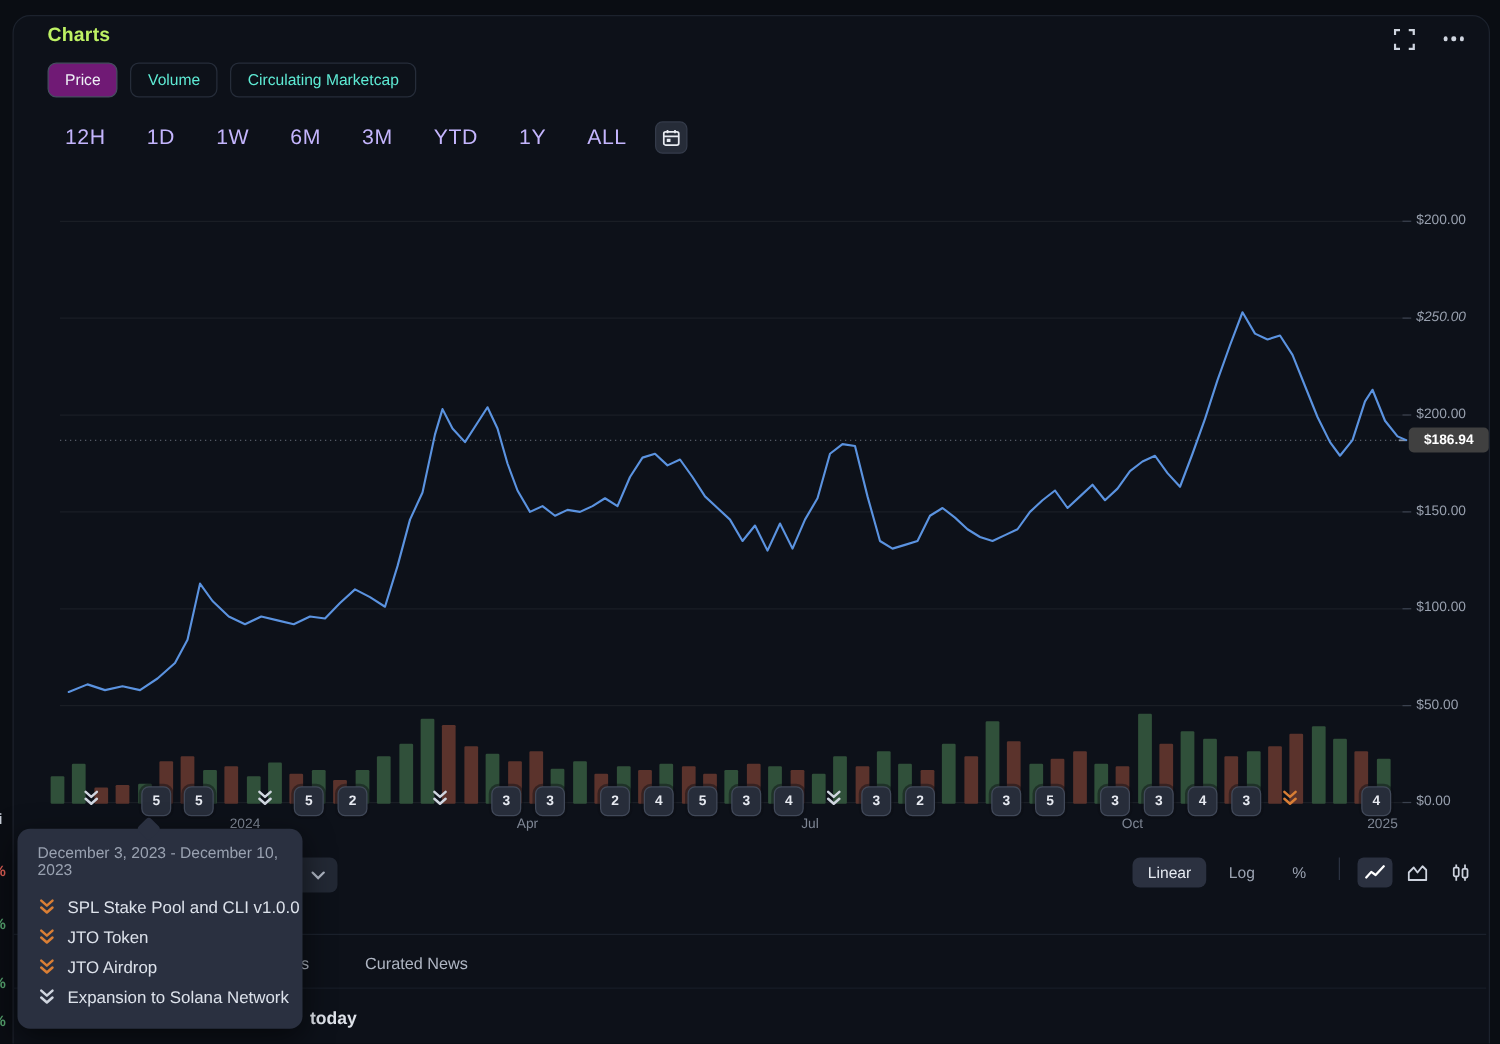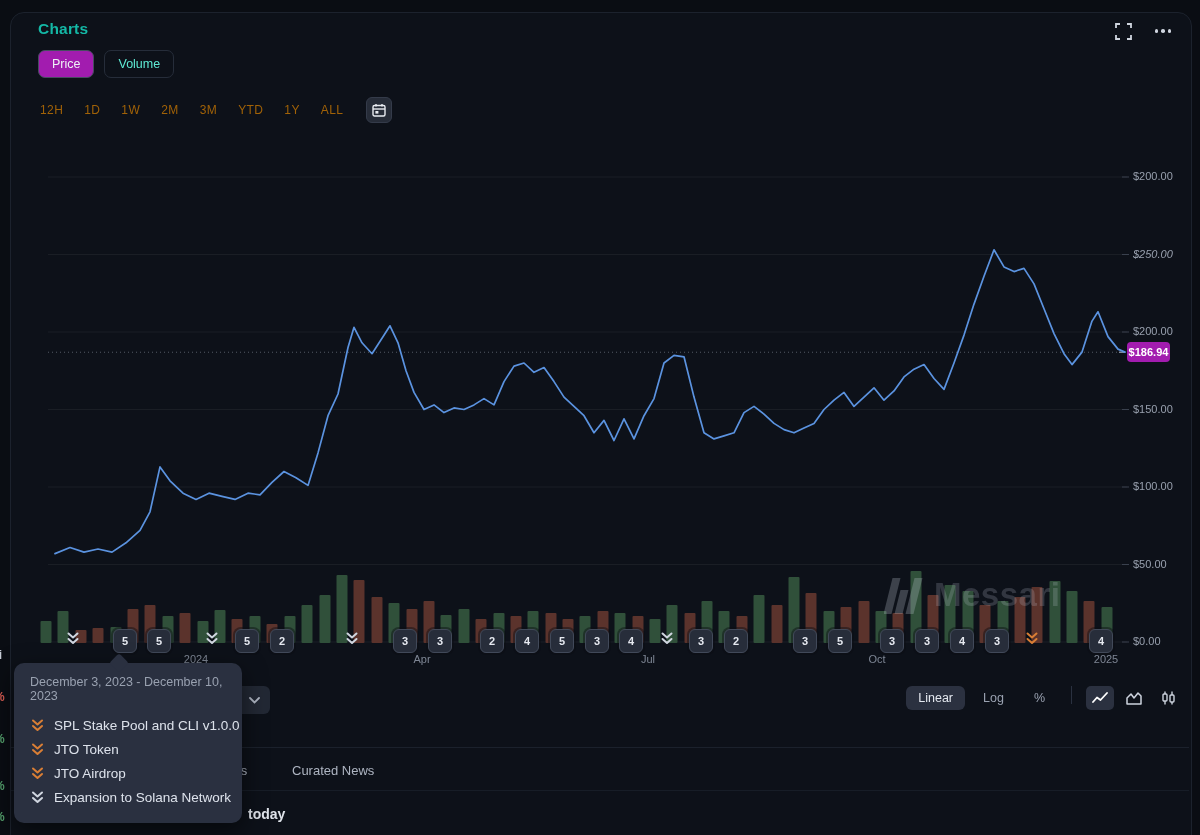--- a/index.html
+++ b/index.html
@@ -1,35 +1,35 @@
 <!DOCTYPE html>
 <html><head>
 <meta charset="utf-8">
 <style>
   html,body{margin:0;padding:0;background:#0a0d13;font-family:"Liberation Sans",sans-serif;}
   #stage{position:relative;width:1200px;height:835px;background:#0a0d13;overflow:hidden;
          -webkit-font-smoothing:antialiased;}
   .card{position:absolute;left:10px;top:12px;width:1180px;height:900px;background:#0d1119;
         border:1px solid #1c222d;border-radius:14px;}
   .abs{position:absolute;}
-  .hdr-title{left:38px;top:20px;font-size:15.5px;font-weight:bold;color:#14b8a6;letter-spacing:.2px;}
+  .hdr-title{left:38px;top:20px;font-size:15.5px;font-weight:bold;color:#bef264;letter-spacing:.2px;}
   .hdr-icons{right:26px;top:20px;display:flex;gap:18px;align-items:center;color:#cfd5df;}
   .iconbtn{width:22px;height:22px;display:flex;align-items:center;justify-content:center;cursor:pointer;}
   .tabrow{left:38px;top:50px;display:flex;gap:10px;}
   .tab{padding:6px 13px;border:1px solid #262d3a;border-radius:7px;font-size:12.5px;color:#5eead4;
        background:transparent;cursor:pointer;white-space:nowrap;}
-  .tab.sel{background:#a21caf;border-color:#454d5f;color:#eef1f6;}
+  .tab.sel{background:#701a75;border-color:#454d5f;color:#eef1f6;}
   .timerow{left:40px;top:97px;display:flex;gap:21px;align-items:center;}
-  .trange{font-size:12px;color:#a16207;letter-spacing:.4px;cursor:pointer;}
+  .trange{font-size:17px;color:#c4b5fd;letter-spacing:.4px;cursor:pointer;margin-left:12px;}
   .calbtn{width:24px;height:24px;background:#262c38;border:1px solid #343b4a;border-radius:6px;
           display:flex;align-items:center;justify-content:center;cursor:pointer;margin-left:2px;}
   svg.chart{position:absolute;left:0;top:0;pointer-events:none;}
   .ylab{position:absolute;font-size:11px;color:#98a0ae;}
   .xlab{position:absolute;font-size:11px;color:#7e8694;transform:translateX(-50%);top:653px;}
-  .badge{position:absolute;left:1127px;width:43px;height:20px;background:#a21caf;border-radius:4px;
+  .badge{position:absolute;left:1127px;width:64px;height:20px;background:#404040;border-radius:4px;
          color:#fff;font-size:11px;font-weight:bold;display:flex;align-items:center;justify-content:center;}
   .chip{position:absolute;top:629px;width:22px;height:22px;background:#272d3a;border:1px solid #414959;
         border-radius:6px;color:#e6e9f0;font-size:11px;font-weight:bold;display:flex;align-items:center;
         justify-content:center;transform:translateX(-50%);cursor:pointer;box-shadow:0 0 0 2px rgba(10,13,19,.45);}
   .chev{position:absolute;top:631px;transform:translateX(-50%);cursor:pointer;}
   .watermark{left:884px;top:576px;display:flex;align-items:center;gap:10px;}
   .wm-text{font-size:33px;font-weight:bold;color:rgba(200,207,219,.20);letter-spacing:.5px;}
   .ctrl-left{left:196px;top:686px;width:74px;height:28px;background:#222834;border-radius:6px;
              display:flex;align-items:center;justify-content:flex-end;gap:12px;padding-right:10px;
              box-sizing:border-box;color:#d6dbe4;font-size:13px;cursor:pointer;}
@@ -76,26 +76,27 @@
           <span class="dot"></span>
           <span class="dot"></span>
           <span class="dot"></span>
         </div>
     </div>
   </div>
 
   <div class="abs tabrow" id="chart-tabs">
       <div class="tab sel">Price</div>
       <div class="tab">Volume</div>
+      <div class="tab">Circulating Marketcap</div>
     </div>
   <div class="abs timerow" id="time-row">
       <div class="trange">12H</div>
       <div class="trange">1D</div>
       <div class="trange">1W</div>
-      <div class="trange">2M</div>
+      <div class="trange">6M</div>
       <div class="trange">3M</div>
       <div class="trange">YTD</div>
       <div class="trange">1Y</div>
       <div class="trange">ALL</div>
       <div class="calbtn">
         <svg width="14" height="14" viewBox="0 0 14 14" fill="none" stroke="#e8ebf1" stroke-width="1.4">
           <rect x="1" y="2.5" width="12" height="10.5" rx="1.5"></rect>
           <path d="M1 6 H13"></path>
           <path d="M4 1 V3.5 M10 1 V3.5"></path>
           <rect x="3.4" y="8" width="3" height="2.6" fill="#e8ebf1" stroke="none"></rect>
@@ -189,21 +190,21 @@
       <div class="ylab" style="left: 1133px; top: 247.5px; font-style: italic;">$250.00</div>
       <div class="ylab" style="left: 1133px; top: 325px;">$200.00</div>
       <div class="ylab" style="left: 1133px; top: 402.5px;">$150.00</div>
       <div class="ylab" style="left: 1133px; top: 480px;">$100.00</div>
       <div class="ylab" style="left: 1133px; top: 557.5px;">$50.00</div>
       <div class="ylab" style="left: 1133px; top: 635px;">$0.00</div>
       <div class="badge" style="top: 342.243px;">$186.94</div>
       <div class="xlab" style="left: 196px;">2024</div>
       <div class="xlab" style="left: 422px;">Apr</div>
       <div class="xlab" style="left: 648px;">Jul</div>
-      <div class="xlab" style="left: 877px; text-align: center;">Oct</div>
+      <div class="xlab" style="left: 906px; text-align: center;">Oct</div>
       <div class="xlab" style="left: 1106px;">2025</div>
       <div class="chev" style="left: 73px;"><svg width="15" height="15" viewBox="0 0 15 15" fill="none" stroke="#cfd5df" stroke-width="2" stroke-linecap="round" stroke-linejoin="round">
           <path d="M3 2.5 L7.5 6.5 L12 2.5"></path>
           <path d="M3 8 L7.5 12 L12 8"></path>
         </svg></div>
       <div class="chip" style="left: 125px;">5</div>
       <div class="chip" style="left: 159px;">5</div>
       <div class="chev" style="left: 212px;"><svg width="15" height="15" viewBox="0 0 15 15" fill="none" stroke="#cfd5df" stroke-width="2" stroke-linecap="round" stroke-linejoin="round">
           <path d="M3 2.5 L7.5 6.5 L12 2.5"></path>
           <path d="M3 8 L7.5 12 L12 8"></path>
@@ -233,30 +234,20 @@
       <div class="chip" style="left: 927px;">3</div>
       <div class="chip" style="left: 962px;">4</div>
       <div class="chip" style="left: 997px;">3</div>
       <div class="chev" style="left: 1032px;"><svg width="15" height="15" viewBox="0 0 15 15" fill="none" stroke="#d97e35" stroke-width="2" stroke-linecap="round" stroke-linejoin="round">
           <path d="M3 2.5 L7.5 6.5 L12 2.5"></path>
           <path d="M3 8 L7.5 12 L12 8"></path>
         </svg></div>
       <div class="chip" style="left: 1101px;">4</div>
     </div>
 
-  <div class="abs watermark">
-    <svg width="40" height="38" viewBox="0 0 40 38">
-      <g fill="rgba(200,207,219,0.26)" transform="skewX(-14) translate(9,0)">
-        <rect x="0" y="2" width="8" height="36"></rect>
-        <rect x="11" y="14" width="8" height="24"></rect>
-        <rect x="22" y="2" width="8" height="36"></rect>
-      </g>
-    </svg>
-    <span class="wm-text">Messari</span>
-  </div>
 
   <div class="abs ctrl-left">
     <span>l</span>
     <svg width="11" height="7" viewBox="0 0 11 7" fill="none" stroke="#aeb5c2" stroke-width="1.8" stroke-linecap="round">
       <path d="M1 1 L5.5 5.5 L10 1"></path>
     </svg>
   </div>
 
   <div class="abs ctrl-right" id="scale-controls">
       <div class="scalebtn sel">Linear</div>

